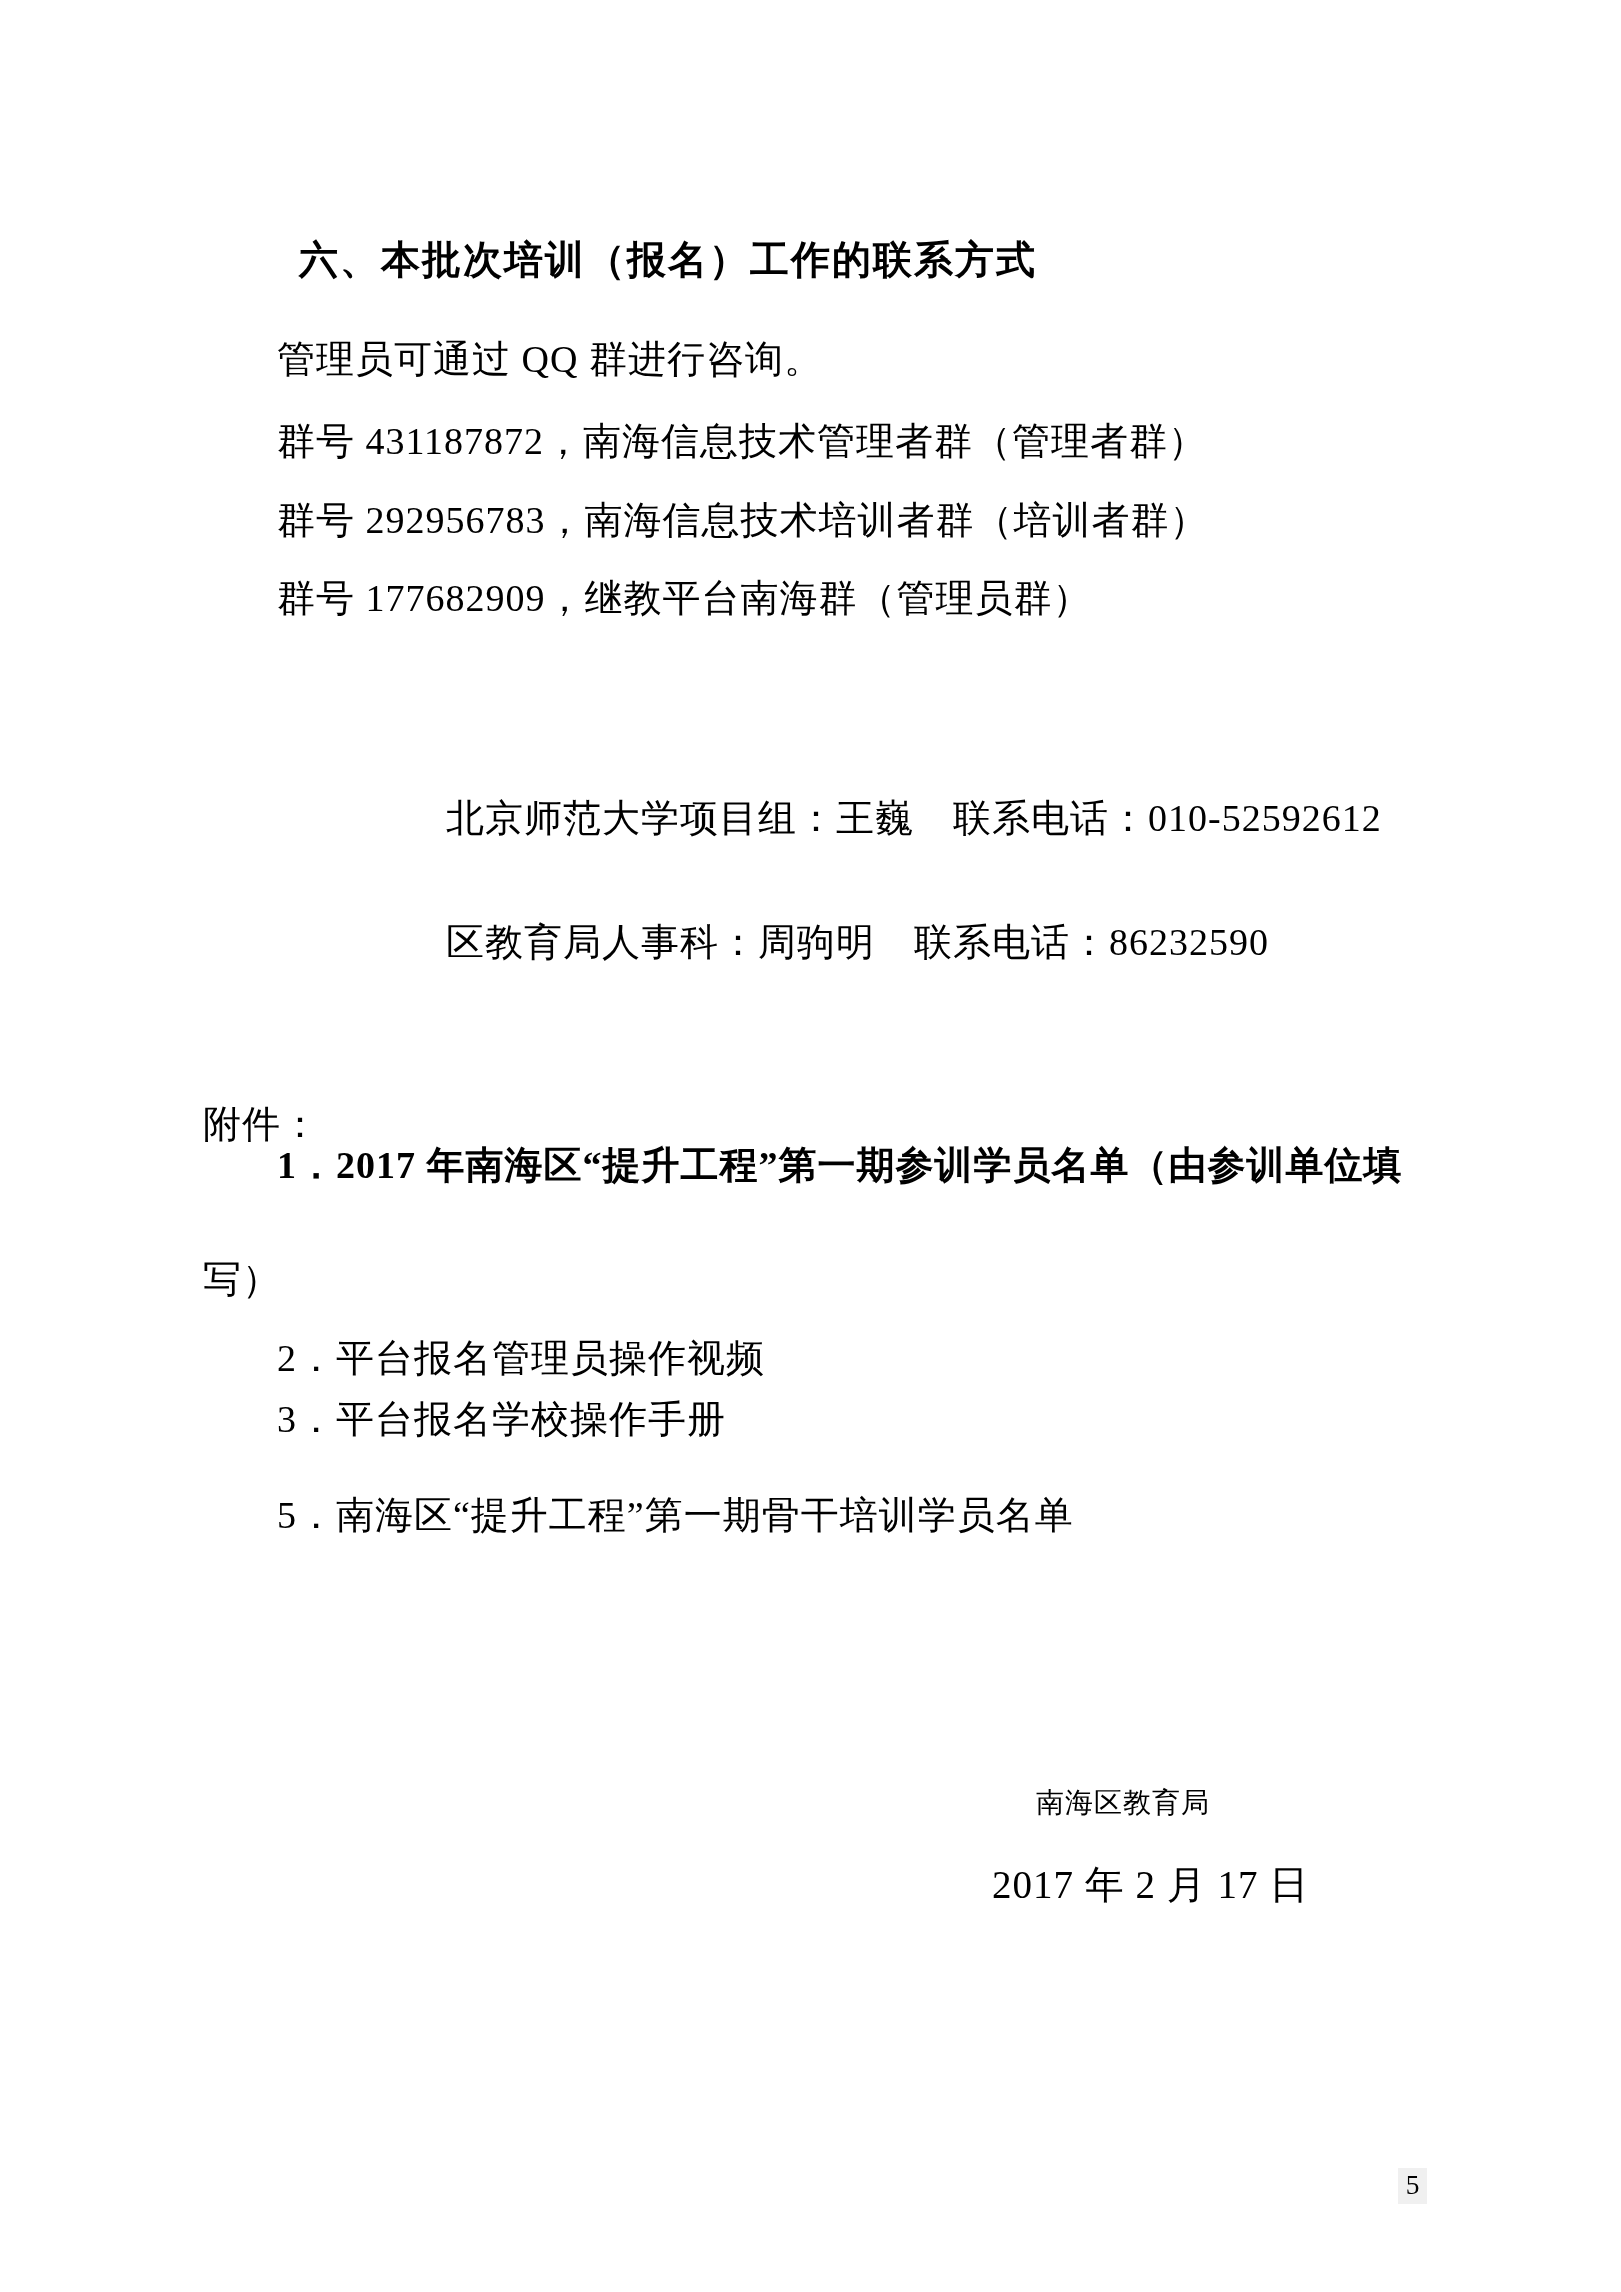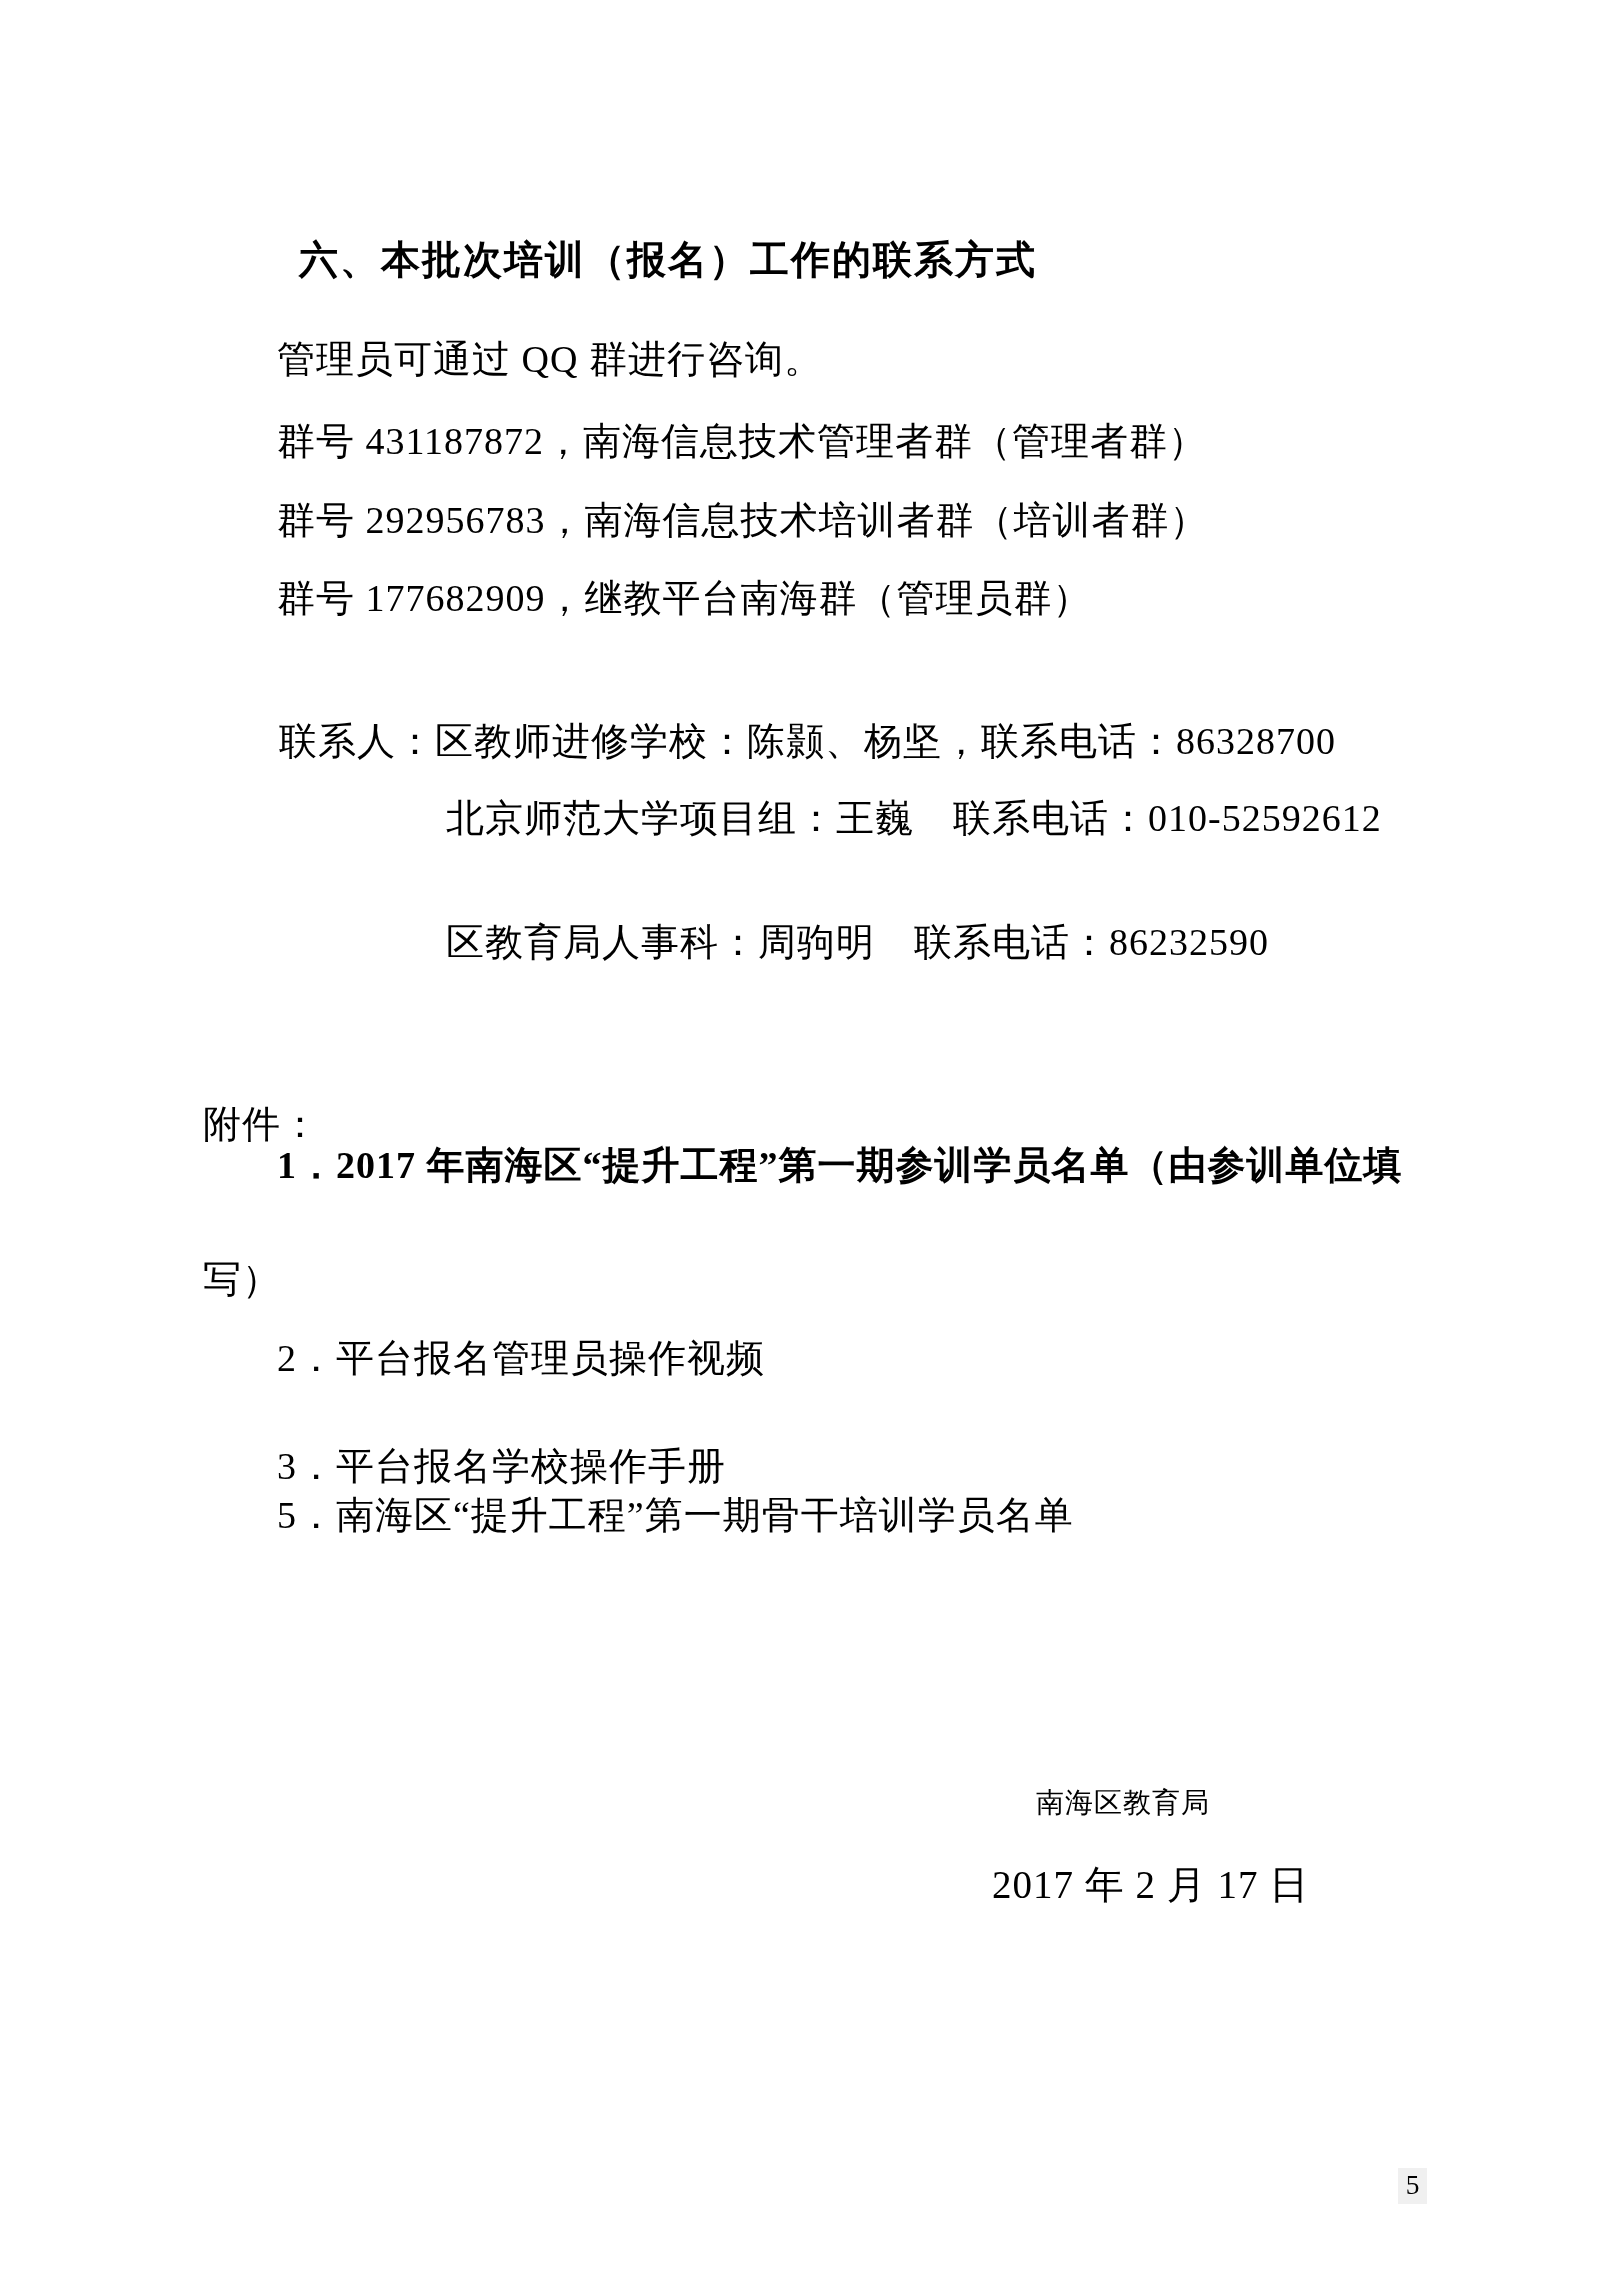--- a/index.html
+++ b/index.html
@@ -40,21 +40,21 @@
   .qq-0     { left: 277px; top: 375px; }
   .qq-1     { left: 277px; top: 454px; }
   .qq-2     { left: 277px; top: 532px; }
   .contact-0 { left: 279px; top: 675px; }
   .contact-1 { left: 446px; top: 752px; }
   .contact-2 { left: 446px; top: 876px; }
   .att-label { left: 203px; top: 1058px; }
   .att-0    { left: 277px; top: 1099px; font-weight: bold; }
   .att-1    { left: 203px; top: 1213px; }
   .att-2    { left: 277px; top: 1292px; }
-  .att-3    { left: 277px; top: 1400px; }
+  .att-3    { left: 277px; top: 1353px; }
   .att-4    { left: 277px; top: 1449px; }
   .sig-org  { left: 1036px; top: 1742px; font-size: 28px; }
   .sig-date { left: 992px; top: 1818px; font-size: 39px; }
   .page-number {
     left: 1398px; top: 2123px;
     font-size: 27.4px;
     letter-spacing: 0;
     background: #f0f0f0;
     padding: 2px 7.8px;
   }
@@ -65,21 +65,20 @@
 <div class="page">
 
   <div class="line heading">六、本批次培训（报名）工作的联系方式</div>
 
   <div class="line intro">管理员可通过 QQ 群进行咨询。</div>
 
   <div class="line qq-0">群号 431187872，南海信息技术管理者群（管理者群）</div>
   <div class="line qq-1">群号 292956783，南海信息技术培训者群（培训者群）</div>
   <div class="line qq-2">群号 177682909，继教平台南海群（管理员群）</div>
 
-  <div class="line contact-0">联系人：区教师进修学校：陈颢、杨坚，联系电话：86328700</div>
   <div class="line contact-1">北京师范大学项目组：王巍　联系电话：010-52592612</div>
   <div class="line contact-2">区教育局人事科：周驹明　联系电话：86232590</div>
 
   <div class="line att-label">附件：</div>
 
   <div class="line att-0">1．2017 年南海区“提升工程”第一期参训学员名单（由参训单位填</div>
   <div class="line att-1">写）</div>
   <div class="line att-2">2．平台报名管理员操作视频</div>
   <div class="line att-3">3．平台报名学校操作手册</div>
   <div class="line att-4">5．南海区“提升工程”第一期骨干培训学员名单</div>

